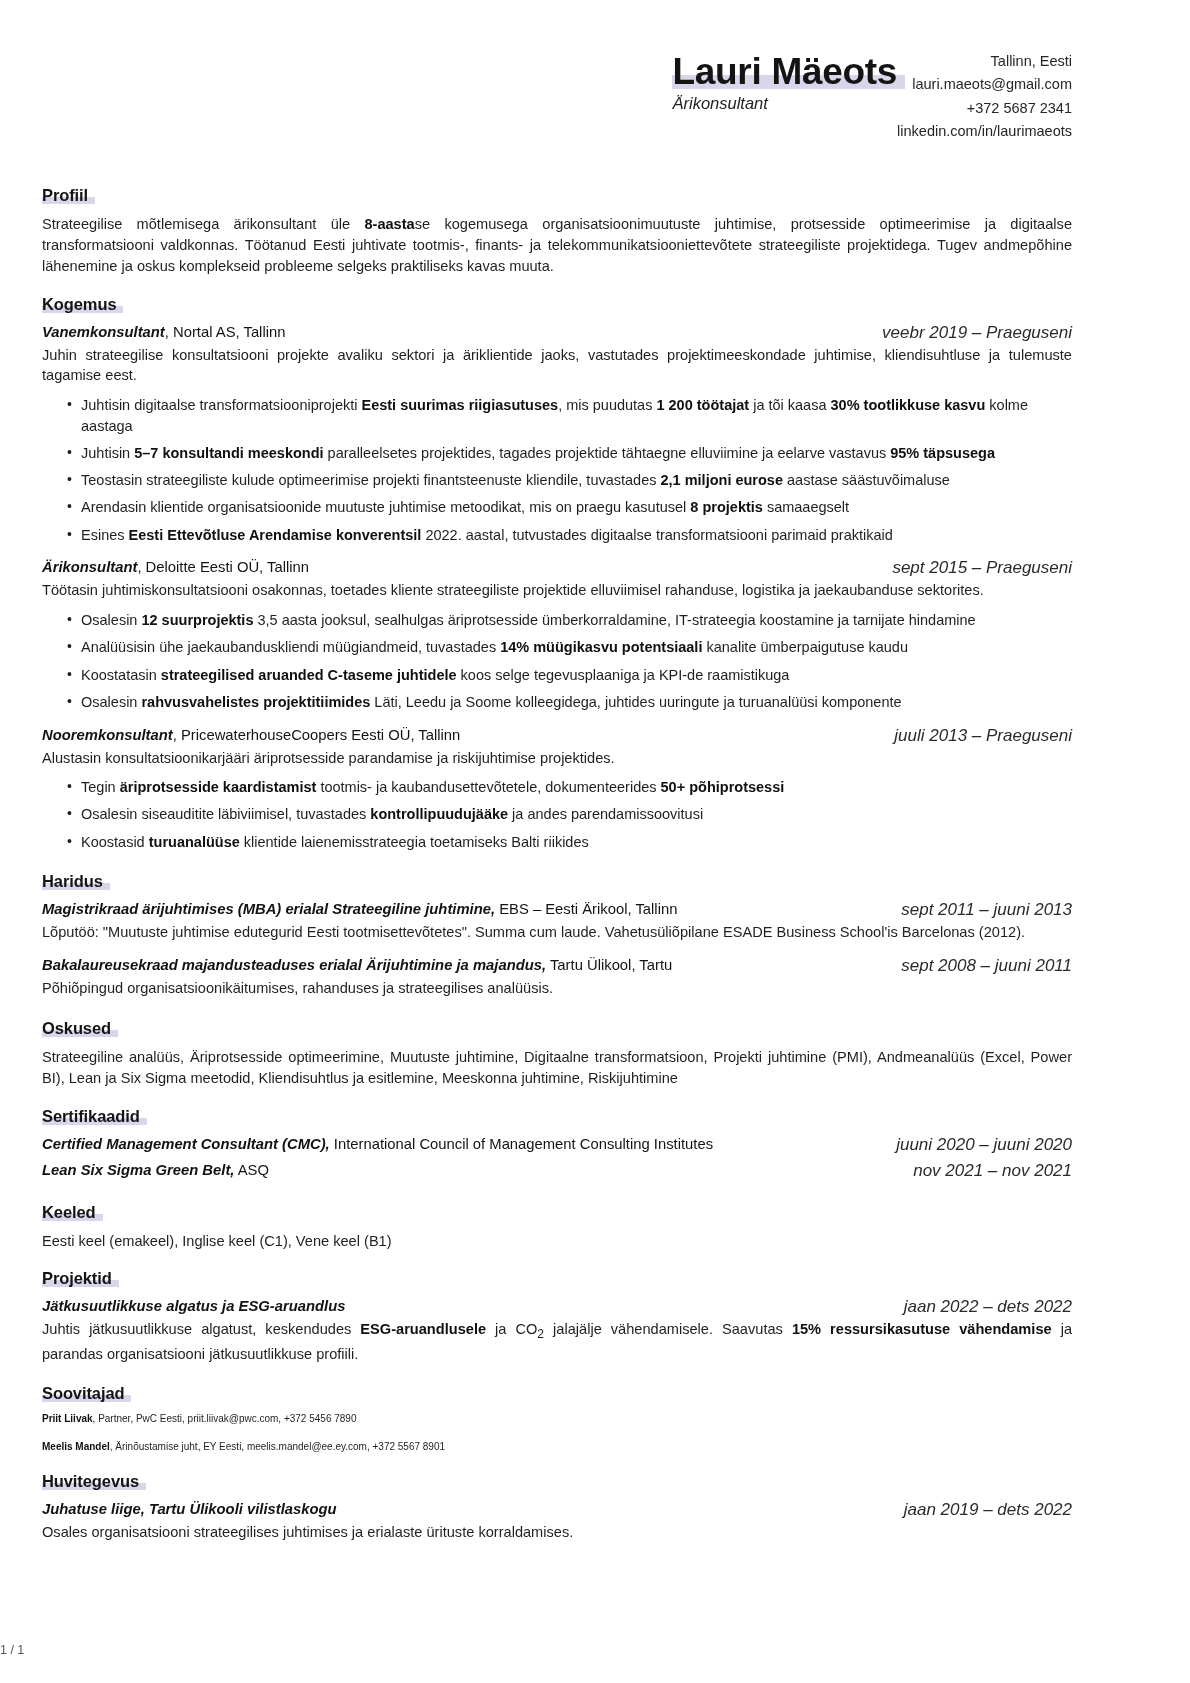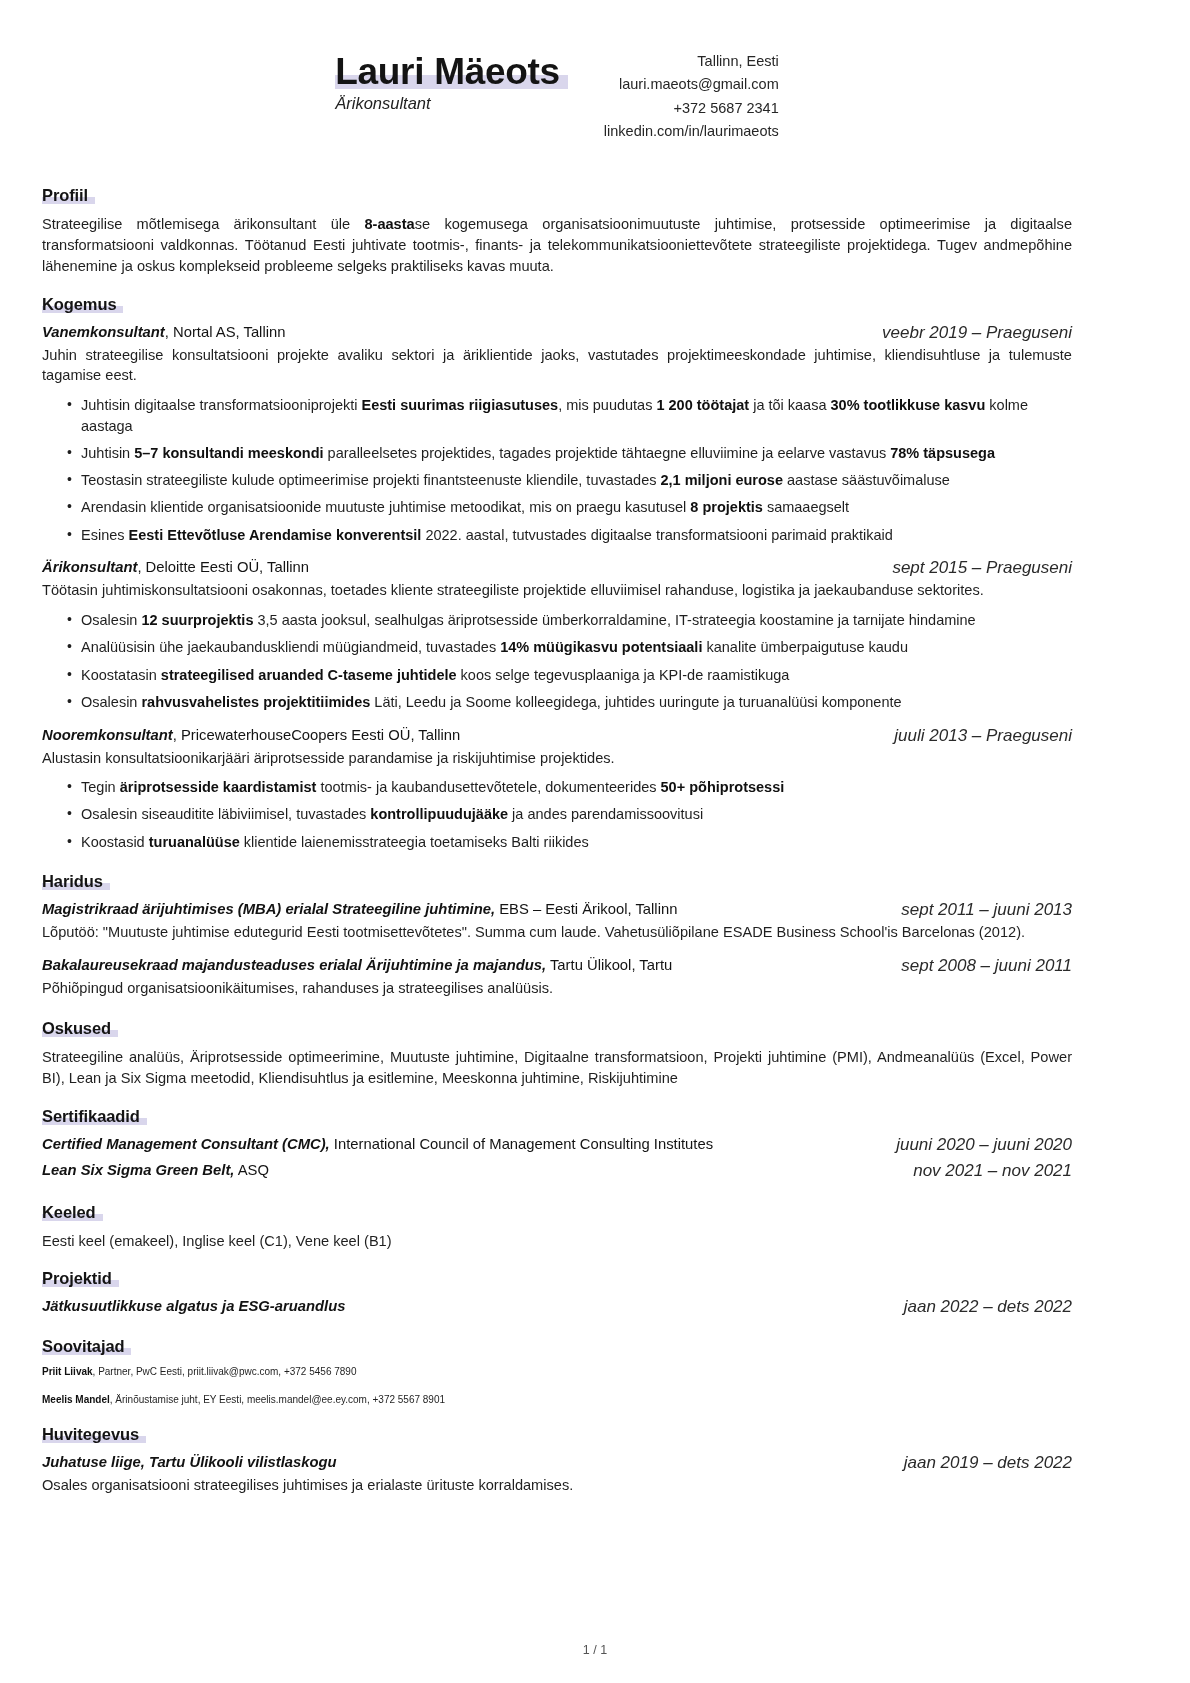--- a/index.html
+++ b/index.html
@@ -20,23 +20,22 @@
     margin: 0 auto;
     background: #ffffff;
     box-sizing: border-box;
     padding: 44px 118px 30px 42px;
   }
 
   
   .header {
     display: flex;
     align-items: flex-start;
-    justify-content: center;
+    justify-content: flex-end;
     margin-bottom: 26px;
-    gap: 44px;
   }
   .identity { padding-top: 8px; }
   .name {
     position: relative;
     display: inline-block;
     font-size: 37px;
     font-weight: bold;
     letter-spacing: -0.3px;
     line-height: 1.06;
     color: #141414;
@@ -169,21 +168,21 @@
     margin-bottom: 13px;
   }
   .ref-line:last-child { margin-bottom: 0; }
 
   
   .footer {
     position: absolute;
     left: 0;
     right: 0;
     bottom: 26px;
-    text-align: center;
+    text-align: left;
     font-size: 12.5px;
     color: #555555;
   }
 </style>
 </head>
 <body>
 
 <div class="page">
 
   <div class="header">
@@ -208,21 +207,21 @@
     <div class="section-title">Kogemus</div>
     <div id="experience-list">
         <div class="entry">
           <div class="entry-head">
             <div class="entry-title"><span class="role-name">Vanemkonsultant</span>, Nortal AS, Tallinn</div>
             <div class="entry-date">veebr 2019 – Praeguseni</div>
           </div>
           <p class="entry-desc">Juhin strateegilise konsultatsiooni projekte avaliku sektori ja äriklientide jaoks, vastutades projektimeeskondade juhtimise, kliendisuhtluse ja tulemuste tagamise eest.</p>
           <ul class="bullets">
             <li>Juhtisin digitaalse transformatsiooniprojekti <b>Eesti suurimas riigiasutuses</b>, mis puudutas <b>1 200 töötajat</b> ja tõi kaasa <b>30% tootlikkuse kasvu</b> kolme aastaga</li>
-            <li>Juhtisin <b>5–7 konsultandi meeskondi</b> paralleelsetes projektides, tagades projektide tähtaegne elluviimine ja eelarve vastavus <b>78% täpsusega</b></li>
+            <li>Juhtisin <b>5–7 konsultandi meeskondi</b> paralleelsetes projektides, tagades projektide tähtaegne elluviimine ja eelarve vastavus <b>95% täpsusega</b></li>
             <li>Teostasin strateegiliste kulude optimeerimise projekti finantsteenuste kliendile, tuvastades <b>2,1 miljoni eurose</b> aastase säästuvõimaluse</li>
             <li>Arendasin klientide organisatsioonide muutuste juhtimise metoodikat, mis on praegu kasutusel <b>8 projektis</b> samaaegselt</li>
             <li>Esines <b>Eesti Ettevõtluse Arendamise konverentsil</b> 2022. aastal, tutvustades digitaalse transformatsiooni parimaid praktikaid</li>
           </ul>
         </div>
         <div class="entry">
           <div class="entry-head">
             <div class="entry-title"><span class="role-name">Ärikonsultant</span>, Deloitte Eesti OÜ, Tallinn</div>
             <div class="entry-date">sept 2015 – Praeguseni</div>
           </div>
@@ -298,20 +297,21 @@
   </div>
 
   <div class="section">
     <div class="section-title">Projektid</div>
     <div id="projects-list">
         <div class="entry">
           <div class="entry-head">
             <div class="entry-title"><span class="role-name">Jätkusuutlikkuse algatus ja ESG-aruandlus</span></div>
             <div class="entry-date">jaan 2022 – dets 2022</div>
           </div>
+          <p class="entry-desc">Juhtis jätkusuutlikkuse algatust, keskendudes <b>ESG-aruandlusele</b> ja CO<sub>2</sub> jalajälje vähendamisele. Saavutas <b>15% ressursikasutuse vähendamise</b> ja parandas organisatsiooni jätkusuutlikkuse profiili.</p>
         </div>
       </div>
   </div>
 
   <div class="section">
     <div class="section-title">Soovitajad</div>
     <div id="references-list">
         <div class="ref-line"><b>Priit Liivak</b>, Partner, PwC Eesti, priit.liivak@pwc.com, +372 5456 7890</div>
         <div class="ref-line"><b>Meelis Mandel</b>, Ärinõustamise juht, EY Eesti, meelis.mandel@ee.ey.com, +372 5567 8901</div>
       </div>

